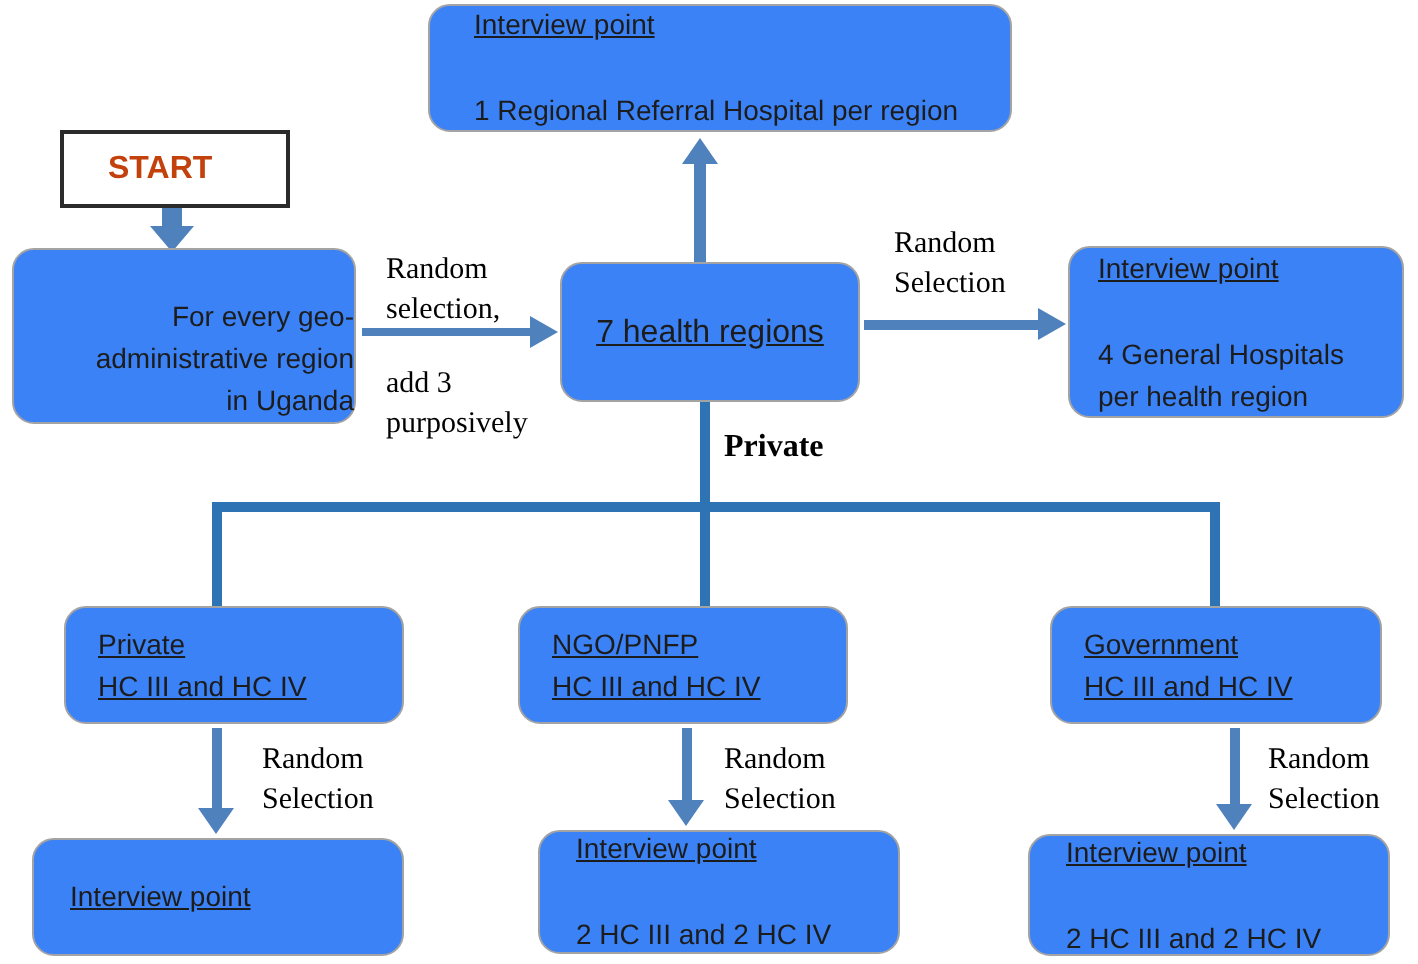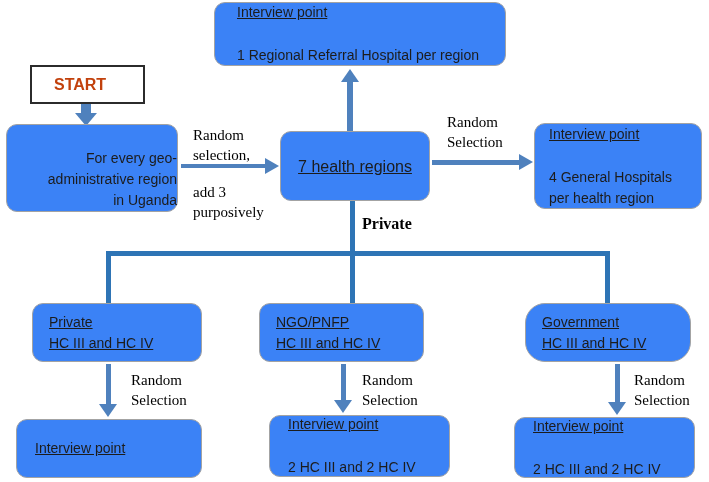--- a/index.html
+++ b/index.html
@@ -115,21 +115,21 @@
   <div class="box" style="left:32px;top:303px;width:170px;height:59px;padding-left:16px;">
     <span class="u">Private</span>
     <span class="u">HC III and HC IV</span>
   </div>
 
   <div class="box" style="left:259px;top:303px;width:165px;height:59px;padding-left:16px;">
     <span class="u">NGO/PNFP</span>
     <span class="u">HC III and HC IV</span>
   </div>
 
-  <div class="box" style="left:525px;top:303px;width:166px;height:59px;padding-left:16px;border-radius:20px;">
+  <div class="box" style="left:525px;top:303px;width:166px;height:59px;padding-left:16px;">
     <span class="u">Government</span>
     <span class="u">HC III and HC IV</span>
   </div>
 
   <div class="box" style="left:16px;top:419px;width:186px;height:59px;padding-left:18px;">
     <span class="u">Interview point</span>
   </div>
 
   <div class="box" style="left:269px;top:415px;width:181px;height:62px;padding-left:18px;">
     <span class="u">Interview point</span>

